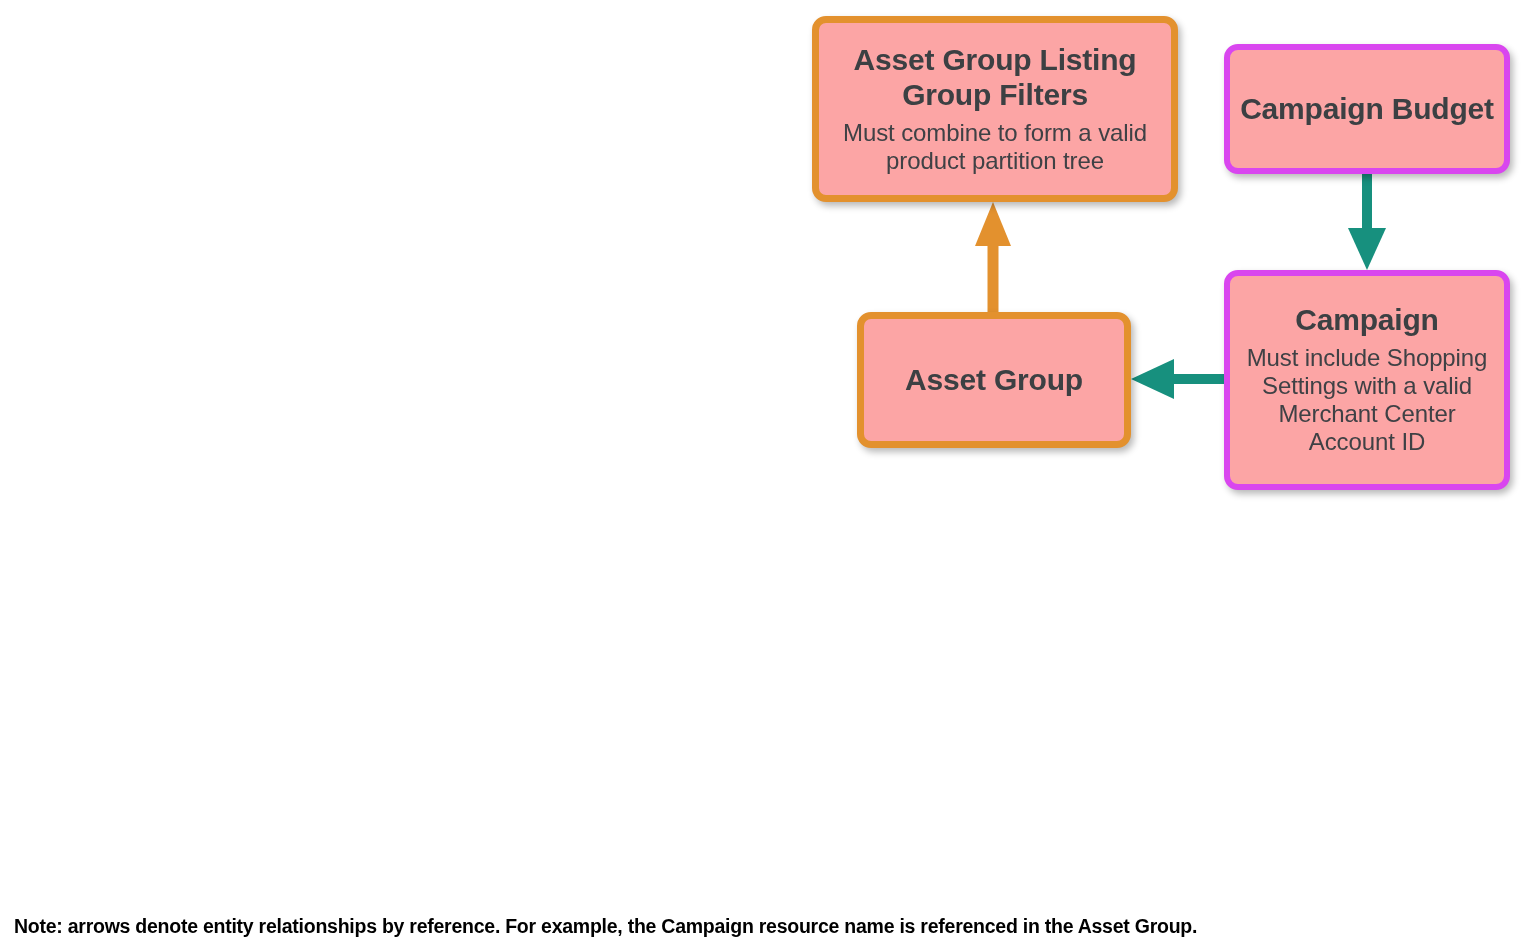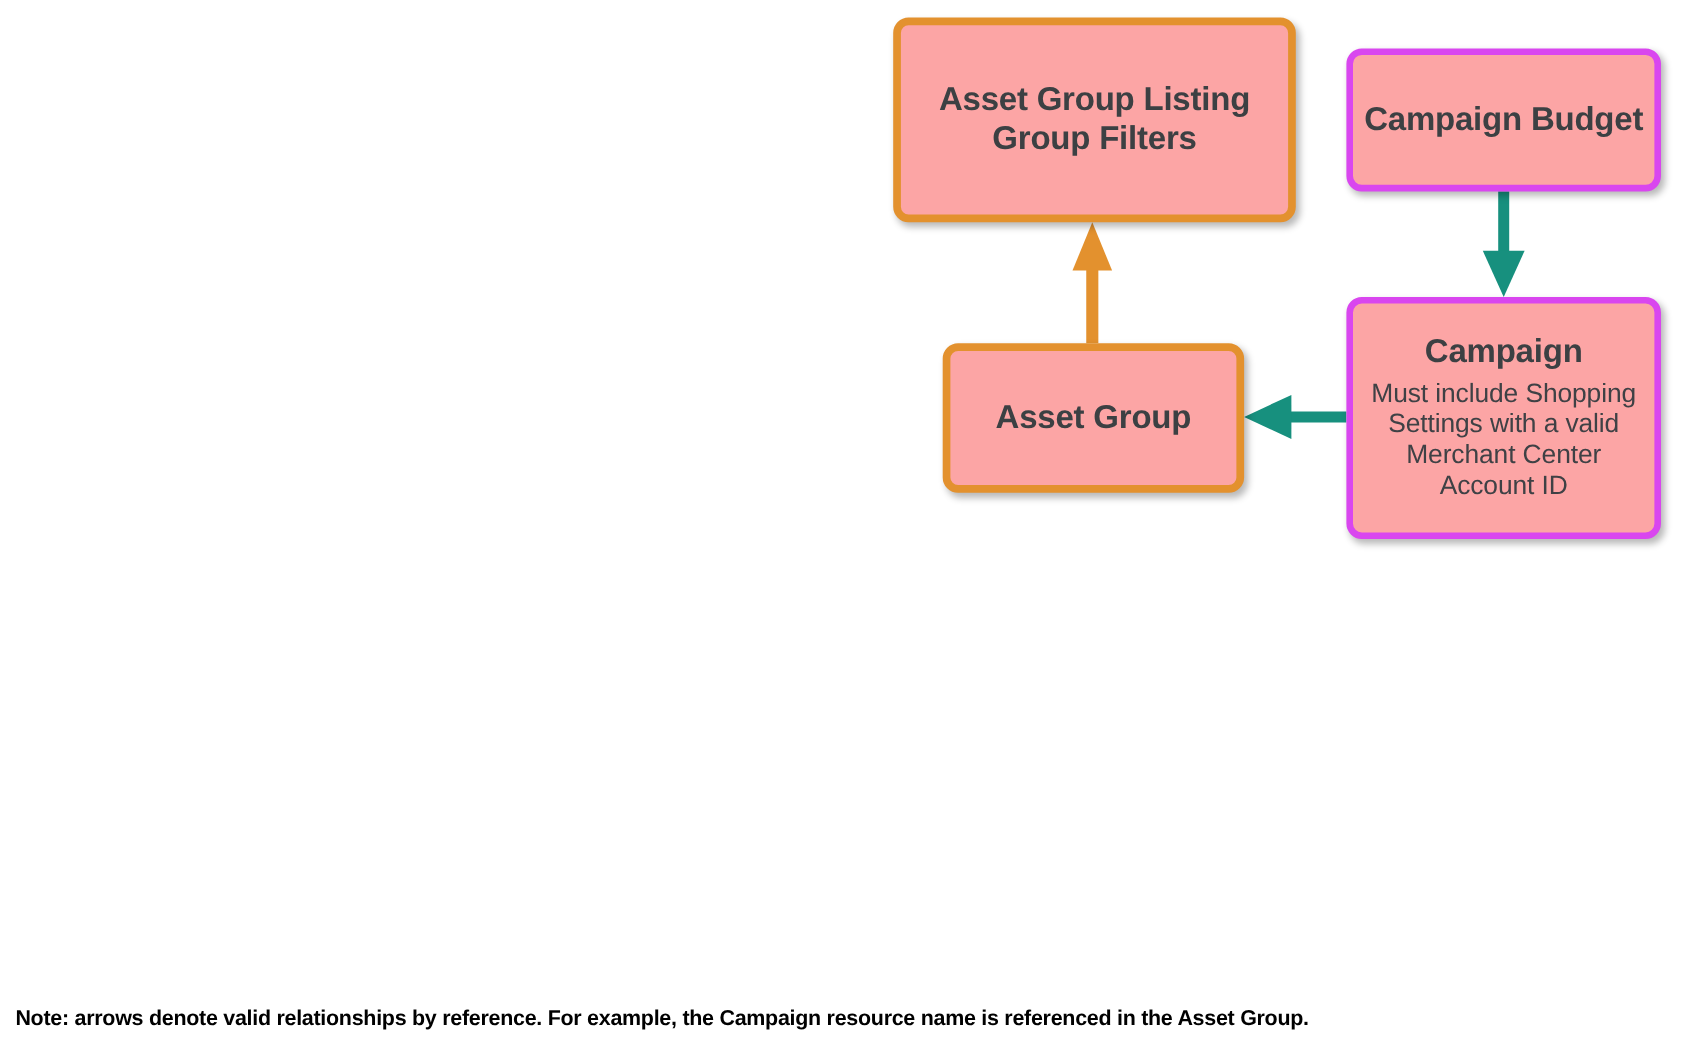--- a/index.html
+++ b/index.html
@@ -97,30 +97,31 @@
     </g>
 
     <g>
       <line x1="1224" y1="379" x2="1172" y2="379" stroke="#17907E" stroke-width="10"></line>
       <polygon points="1131,379 1174,359 1174,399" fill="#17907E"></polygon>
     </g>
   </svg>
 
   <div class="node orange" id="node-aglgf">
     <div class="node-title">Asset Group Listing Group Filters</div>
+    <div class="node-desc">Must combine to form a valid product partition tree</div>
   </div>
 
   <div class="node teal" id="node-budget">
     <div class="node-title">Campaign Budget</div>
   </div>
 
   <div class="node teal" id="node-campaign">
     <div class="node-title">Campaign</div>
     <div class="node-desc">Must include Shopping Settings with a valid Merchant Center Account ID</div>
   </div>
 
   <div class="node orange" id="node-asset">
     <div class="node-title">Asset Group</div>
   </div>
 
-  <div id="footer-note">Note: arrows denote valid relationships by reference. For example, the Campaign resource name is referenced in the Asset Group.</div>
+  <div id="footer-note">Note: arrows denote entity relationships by reference. For example, the Campaign resource name is referenced in the Asset Group.</div>
 
 </div>
 
 </body></html>

